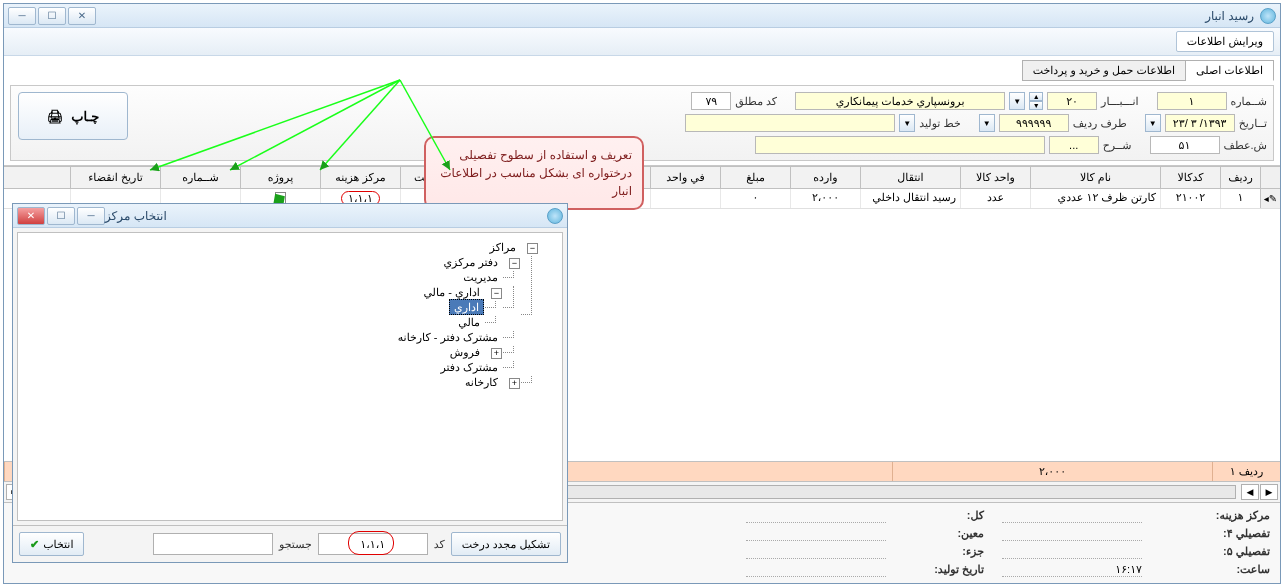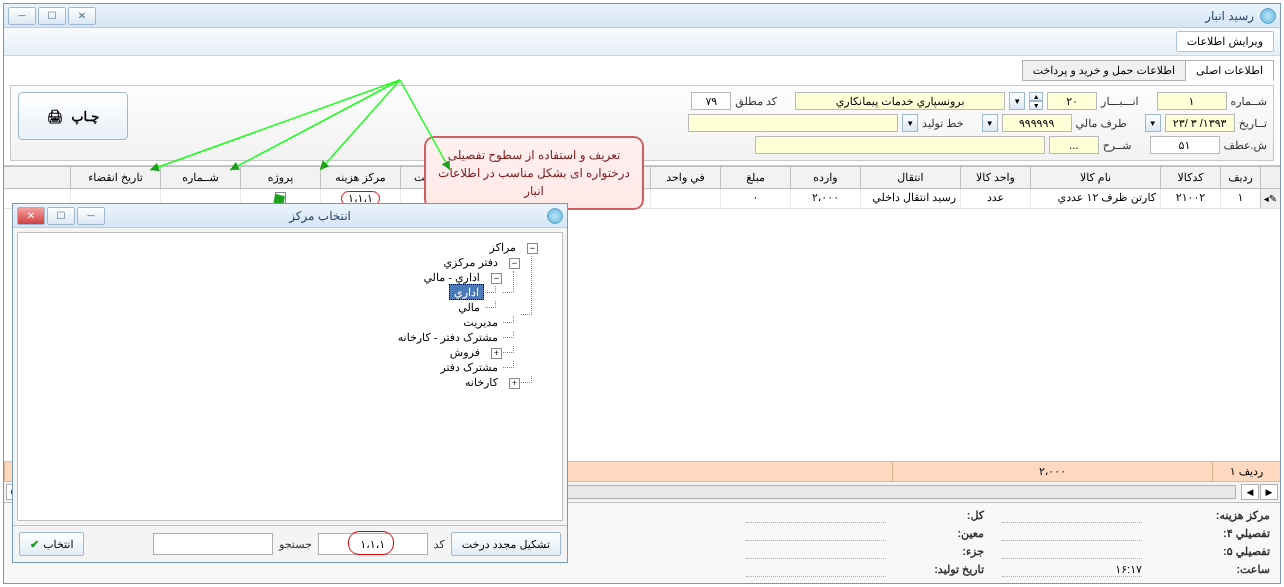--- a/index.html
+++ b/index.html
@@ -183,21 +183,21 @@
   display: inline-block;
 }
 .callout {
   position: absolute;
   left: 420px; top: 80px;
   width: 220px;
   background: linear-gradient(#fff0f0,#ffe8e8);
   border: 2px solid #d06060;
   border-radius: 10px;
   padding: 8px 10px;
-  text-align: center;
+  text-align: right;
   color: #802020;
   font-size: 12px;
   line-height: 1.5;
   z-index: 5;
 }
 .footer-area {
   position: absolute;
   bottom: 0; left: 0; right: 0;
   border-top: 1px solid #c0c0c0;
   background: #f8f8f8;
@@ -370,21 +370,21 @@
           <input class="inp white" style="width: 40px;" value="۷۹">
         </div>
       </div>
       <div class="form-row">
         <div class="form-cell">
           <span class="lbl">تــاریخ</span>
           <input class="inp" style="width: 70px;" value="۱۳۹۳/ ۳ /۲۳">
           <div class="dd-btn">▼</div>
         </div>
         <div class="form-cell">
-          <span class="lbl">طرف مالي</span>
+          <span class="lbl">طرف ردیف</span>
           <input class="inp" style="width: 70px;" value="۹۹۹۹۹۹">
           <div class="dd-btn">▼</div>
         </div>
         <div class="form-cell">
           <span class="lbl">خط تولید</span>
           <div class="dd-btn">▼</div>
           <input class="inp" style="width: 210px;">
         </div>
       </div>
       <div class="form-row">
@@ -513,43 +513,43 @@
   <path d="M 280 195 Q 260 280 380 380" stroke="#1aa01a" stroke-width="10" fill="none" marker-end="url(#gb)"></path>
 </svg>
 
 <div class="window dialog">
   <div class="titlebar">
     <div class="win-controls">
       <div class="win-btn dlg-close">✕</div>
       <div class="win-btn">☐</div>
       <div class="win-btn">─</div>
     </div>
-    <span class="titlebar-title" style="text-align:center;padding-right:6px">انتخاب مرکز</span>
+    <span class="titlebar-title" style="text-align:left;padding-right:6px">انتخاب مرکز</span>
     <span class="titlebar-icon"></span>
   </div>
 
   <div class="tree-area tree">
     <ul>
       <li class="tree-root">
         <span class="tree-toggle">−</span>
         <span class="tree-label">مراکز</span>
         <ul>
           <li>
             <span class="tree-toggle">−</span>
             <span class="tree-label">دفتر مرکزي</span>
             <ul>
+              <li><span class="tree-label">مدیریت</span></li>
               <li>
                 <span class="tree-toggle">−</span>
                 <span class="tree-label">اداري - مالي</span>
                 <ul>
                   <li><span class="tree-label selected">اداري</span></li>
                   <li><span class="tree-label">مالي</span></li>
                 </ul>
               </li>
-              <li><span class="tree-label">مدیریت</span></li>
               <li><span class="tree-label">مشترک دفتر - کارخانه</span></li>
               <li>
                 <span class="tree-toggle">+</span>
                 <span class="tree-label">فروش</span>
               </li>
               <li><span class="tree-label">مشترک دفتر</span></li>
             </ul>
           </li>
           <li>
             <span class="tree-toggle">+</span>

